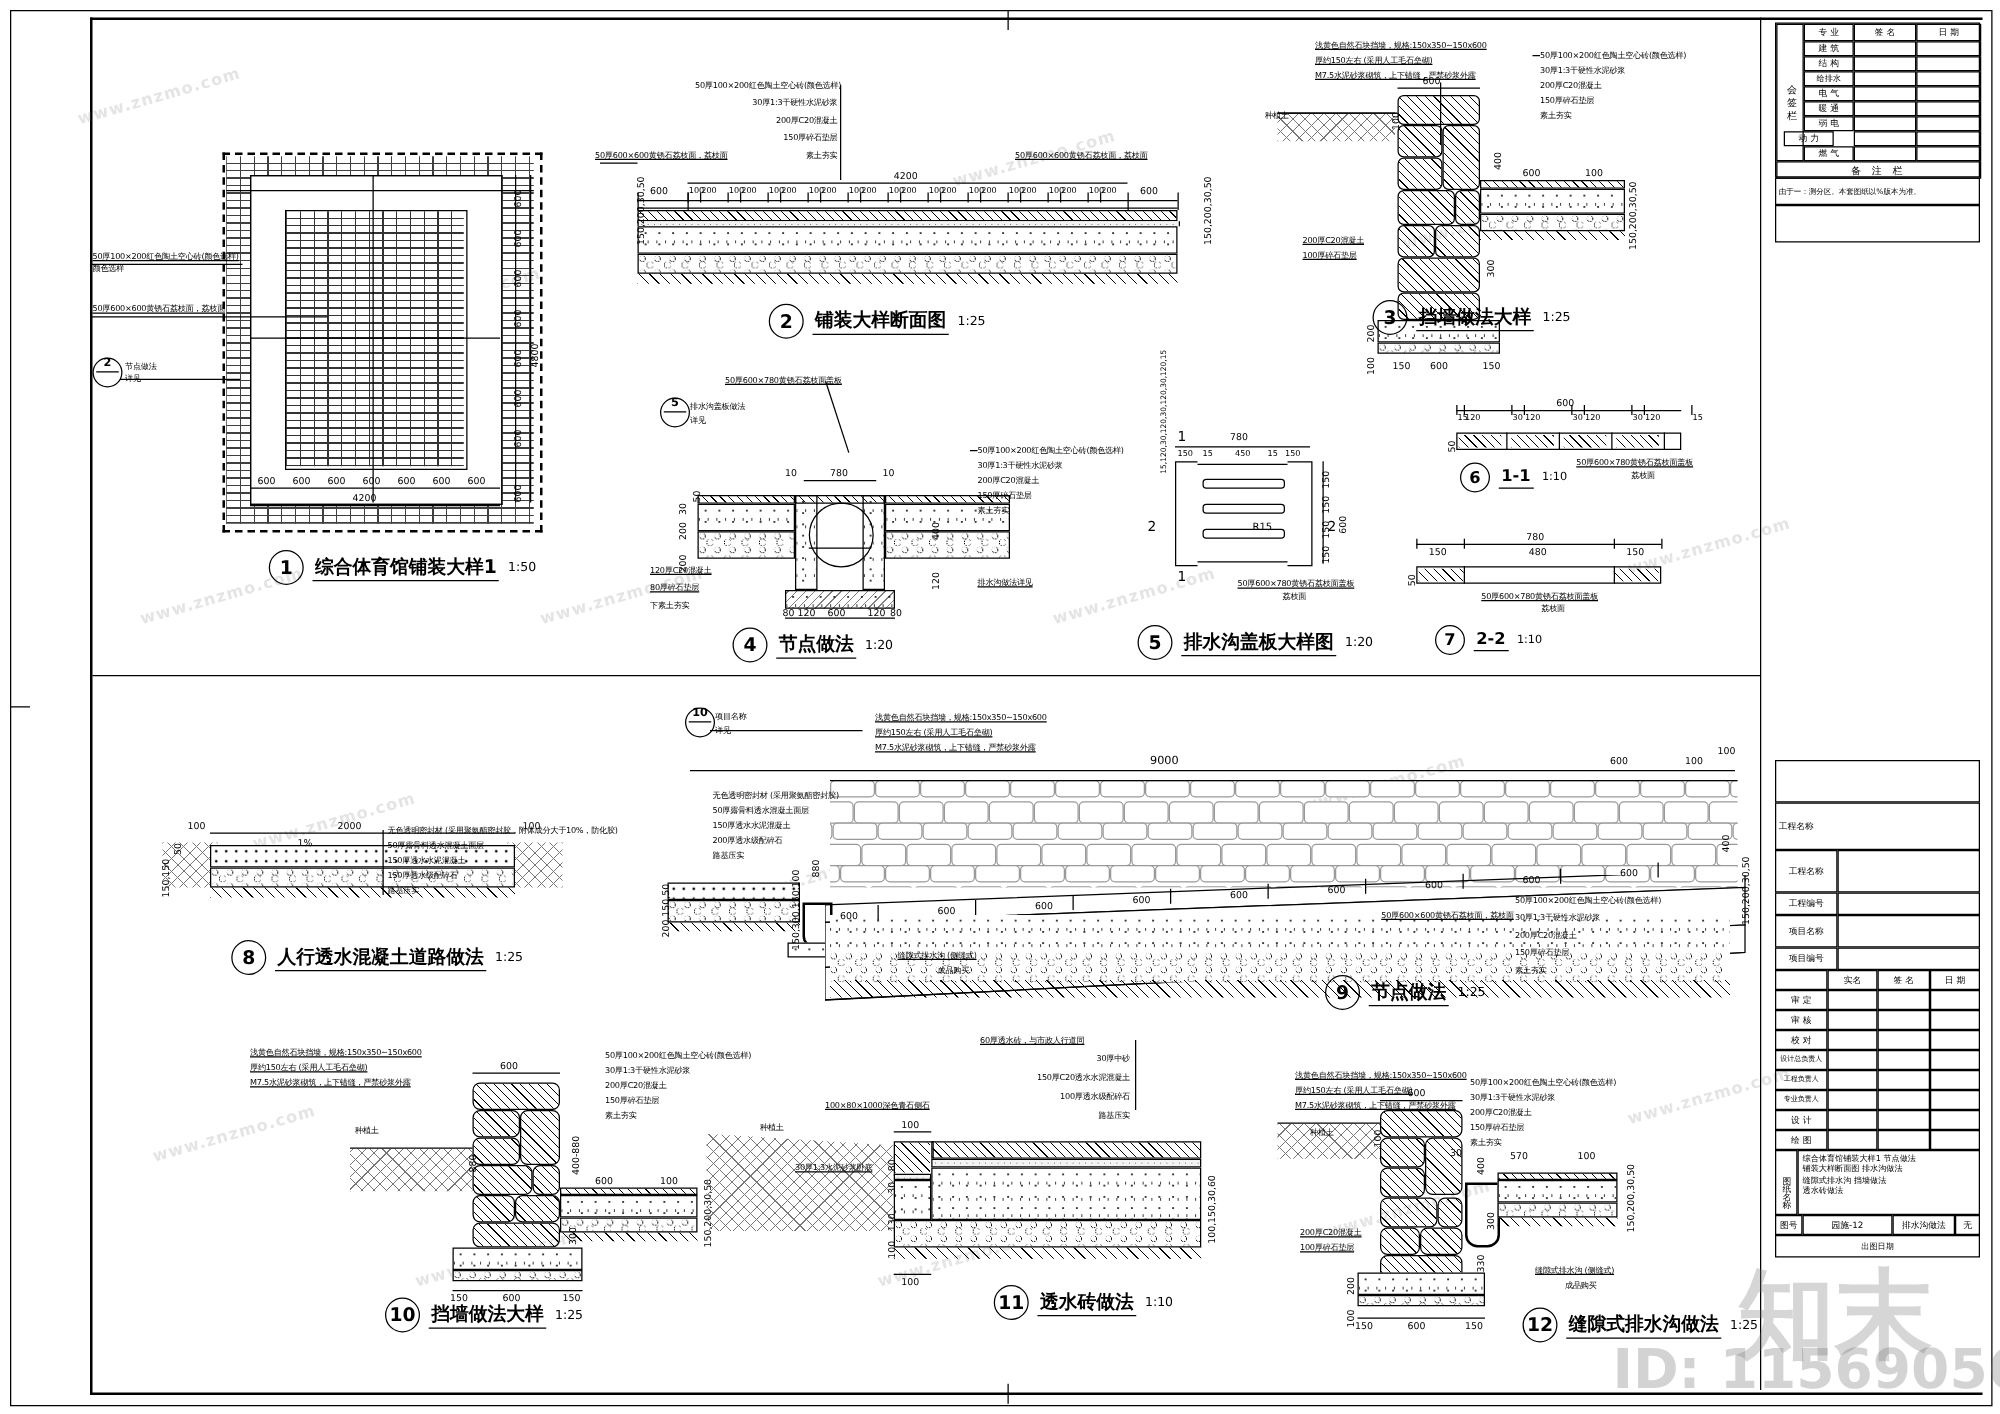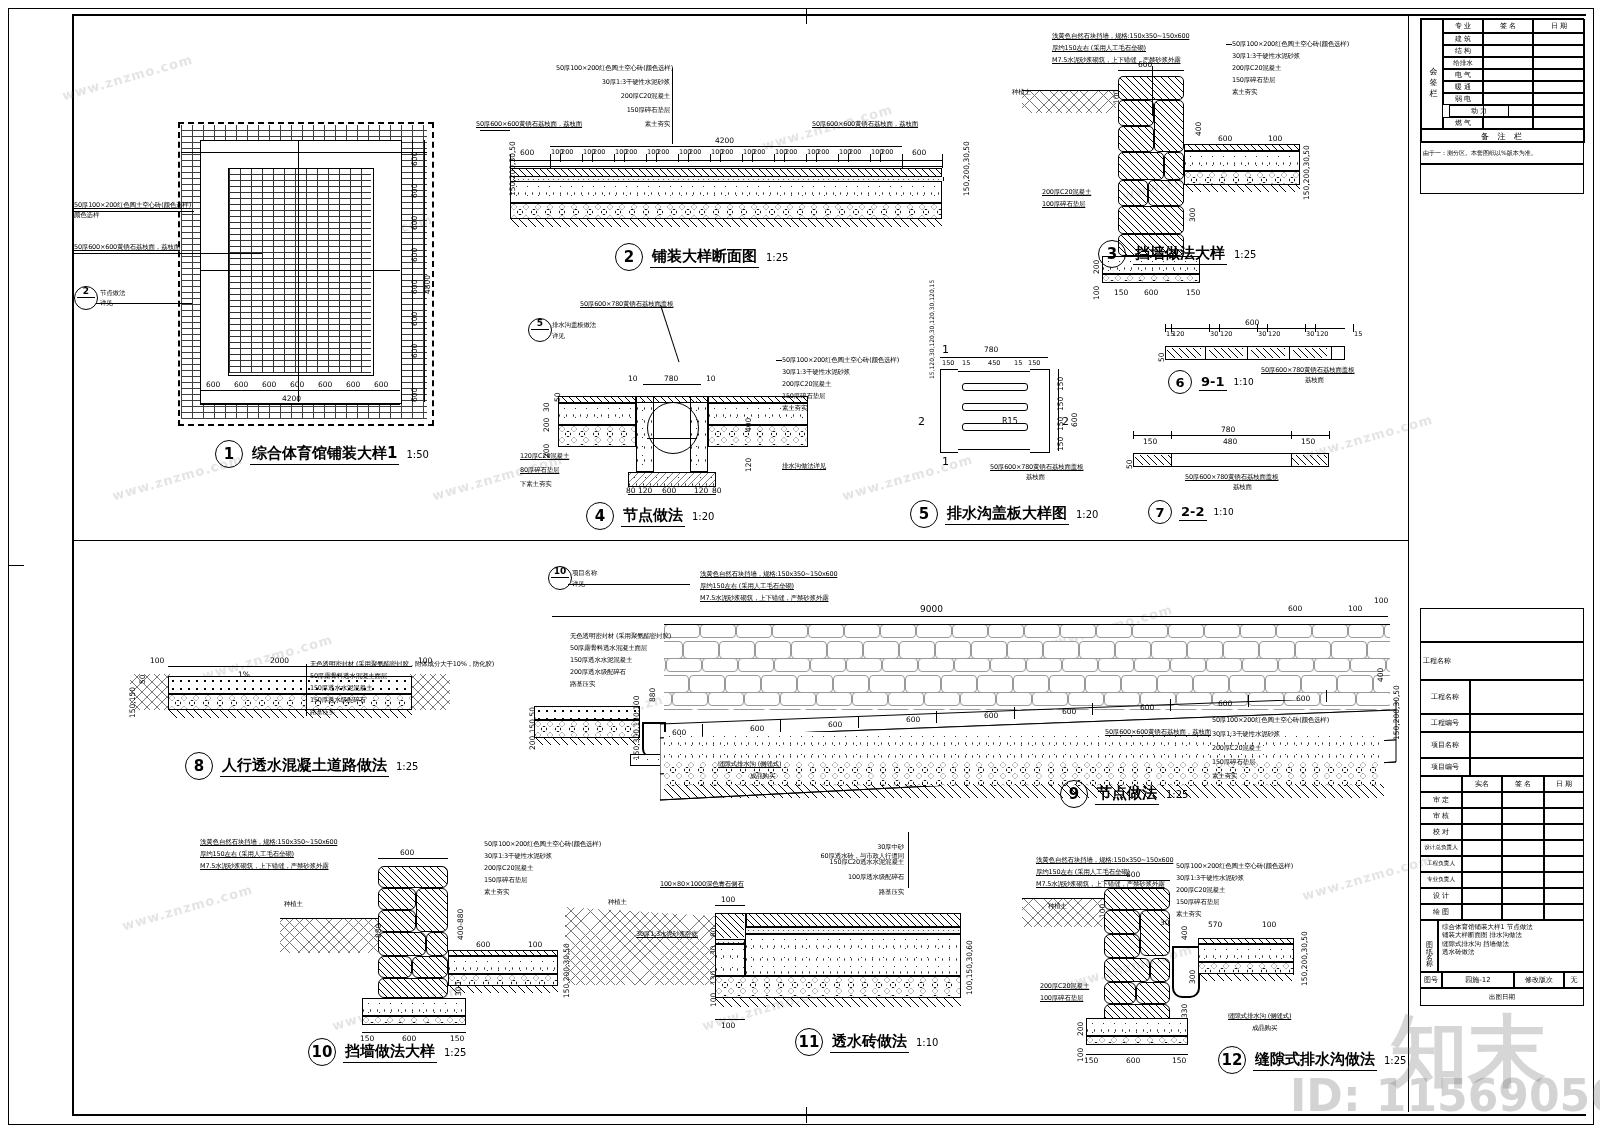--- a/index.html
+++ b/index.html
@@ -445,21 +445,21 @@
     <div class="ln vl" style="left:40px;top:28px;height:14px;"></div>
     <div class="ln vl" style="left:82px;top:28px;height:14px;"></div>
     <div class="ln vl" style="left:124px;top:28px;height:14px;"></div>
     <div class="ln vl" style="left:166px;top:28px;height:14px;"></div>
     <div class="vdim" style="left:-8px;top:44px;">50</div>
     <div class="txt u" style="left:96px;top:48px;">50厚600×780黄锈石荔枝面盖板</div>
     <div class="txt" style="left:140px;top:58px;">荔枝面</div>
   </div>
   <div class="tag small" style="left:1168px;top:370px;">
     <div class="bub" style="width:22px;height:22px;font-size:13px;">6</div>
-    <div class="tt" style="font-size:13px;">9-1</div>
+    <div class="tt" style="font-size:13px;">1-1</div>
     <div class="sc" style="font-size:9px;">1:10</div>
   </div>
 
   <div class="dwg" style="left:1133px;top:425px;">
     <div class="ln hl" style="left:0;top:10px;width:196px;"></div>
     <div class="dimtxt" style="left:88px;top:0px;">780</div>
     <div class="ln vl" style="left:0;top:6px;height:8px;"></div>
     <div class="ln vl" style="left:38px;top:6px;height:8px;"></div>
     <div class="ln vl" style="left:158px;top:6px;height:8px;"></div>
     <div class="ln vl" style="left:196px;top:6px;height:8px;"></div>
@@ -805,21 +805,21 @@
     <div class="dimtxt" style="left:156px;top:10px;">100</div>
     <div class="ln hl" style="left:150px;top:134px;width:30px;"></div>
     <div class="dimtxt" style="left:156px;top:136px;">100</div>
     <div class="vdim" style="left:400px;top:110px;">100,150,30,60</div>
   </div>
 
   <div class="txt" style="left:608px;top:898px;">种植土</div>
   <div class="txt u" style="left:660px;top:880px;">100×80×1000深色青石侧石</div>
   <div class="txt u" style="left:636px;top:930px;">30厚1:3水泥砂浆卧底</div>
   <div class="ln vl" style="left:908px;top:832px;height:56px;"></div>
-  <div class="txt" style="left:784px;top:852px;text-align:right;width:120px;">60厚透水砖，与市政人行道同</div>
+  <div class="txt" style="left:784px;top:828px;width:120px;text-decoration:underline;">60厚透水砖，与市政人行道同</div>
   <div class="txt" style="left:784px;top:843px;text-align:right;width:120px;">30厚中砂</div>
   <div class="txt" style="left:784px;top:858px;text-align:right;width:120px;">150厚C20透水水泥混凝土</div>
   <div class="txt" style="left:784px;top:873px;text-align:right;width:120px;">100厚透水级配碎石</div>
   <div class="txt" style="left:784px;top:888px;text-align:right;width:120px;">路基压实</div>
 
   <div class="tag" style="left:795px;top:1028px;">
     <div class="bub">11</div>
     <div class="tt">透水砖做法</div>
     <div class="sc">1:10</div>
   </div>
@@ -905,21 +905,21 @@
       <div class="tbcell" style="left:112px;top:38px;width:52px;height:12px;"></div>
       <div class="tbcell" style="left:22px;top:50px;width:40px;height:12px;">电 气</div>
       <div class="tbcell" style="left:62px;top:50px;width:50px;height:12px;"></div>
       <div class="tbcell" style="left:112px;top:50px;width:52px;height:12px;"></div>
       <div class="tbcell" style="left:22px;top:62px;width:40px;height:12px;">暖 通</div>
       <div class="tbcell" style="left:62px;top:62px;width:50px;height:12px;"></div>
       <div class="tbcell" style="left:112px;top:62px;width:52px;height:12px;"></div>
       <div class="tbcell" style="left:22px;top:74px;width:40px;height:12px;">弱 电</div>
       <div class="tbcell" style="left:62px;top:74px;width:50px;height:12px;"></div>
       <div class="tbcell" style="left:112px;top:74px;width:52px;height:12px;"></div>
-      <div class="tbcell" style="left:28px;top:86px;width:60px;height:12px;">动 力</div>
+      <div class="tbcell" style="left:6px;top:86px;width:40px;height:12px;">动 力</div>
       <div class="tbcell" style="left:62px;top:86px;width:50px;height:12px;"></div>
       <div class="tbcell" style="left:112px;top:86px;width:52px;height:12px;"></div>
       <div class="tbcell" style="left:22px;top:98px;width:40px;height:12px;">燃 气</div>
       <div class="tbcell" style="left:62px;top:98px;width:50px;height:12px;"></div>
       <div class="tbcell" style="left:112px;top:98px;width:52px;height:12px;"></div>
       <div class="tbcell" style="left:0;top:110px;width:164px;height:14px;font-size:8px;letter-spacing:3px;">备 注 栏</div>
     </div>
     <div class="tbcell lft" style="left:0;top:124px;width:164px;height:22px;font-size:6px;">由于一：测分区。本套图纸以%版本为准。</div>
     <div class="tbcell" style="left:0;top:146px;width:164px;height:30px;"></div>
 
@@ -976,19 +976,19 @@
 
       <div class="tbcell" style="left:0;top:312px;width:18px;height:52px;writing-mode:vertical-rl;font-size:7px;letter-spacing:2px;">图 纸 名 称</div>
       <div class="tbcell lft" style="left:18px;top:312px;width:146px;height:52px;display:block;padding:2px 0 0 3px;line-height:1.28;font-size:6.5px;">
         <div>综合体育馆铺装大样1 节点做法</div>
         <div>铺装大样断面图 排水沟做法</div>
         <div>缝隙式排水沟 挡墙做法</div>
         <div>透水砖做法</div>
       </div>
       <div class="tbcell" style="left:0;top:364px;width:22px;height:16px;">图号</div>
       <div class="tbcell" style="left:22px;top:364px;width:72px;height:16px;">园施-12</div>
-      <div class="tbcell" style="left:94px;top:364px;width:50px;height:16px;">修改版次</div>
+      <div class="tbcell" style="left:94px;top:364px;width:50px;height:16px;">排水沟做法</div>
       <div class="tbcell" style="left:144px;top:364px;width:20px;height:16px;">无</div>
       <div class="tbcell" style="left:0;top:380px;width:164px;height:18px;font-size:6.5px;">出图日期</div>
     </div>
   </div>
 
 </div>
 
 </body></html>

